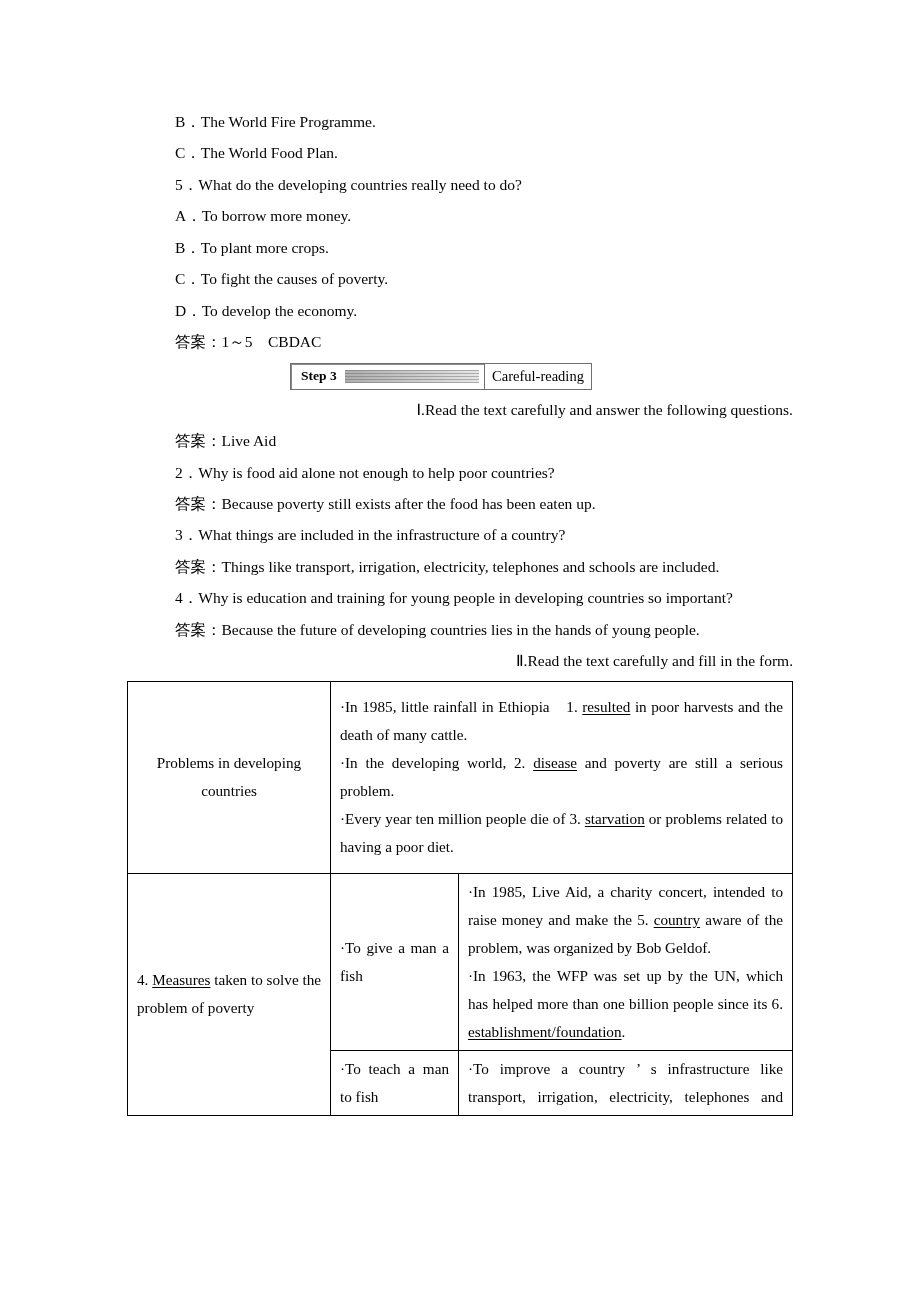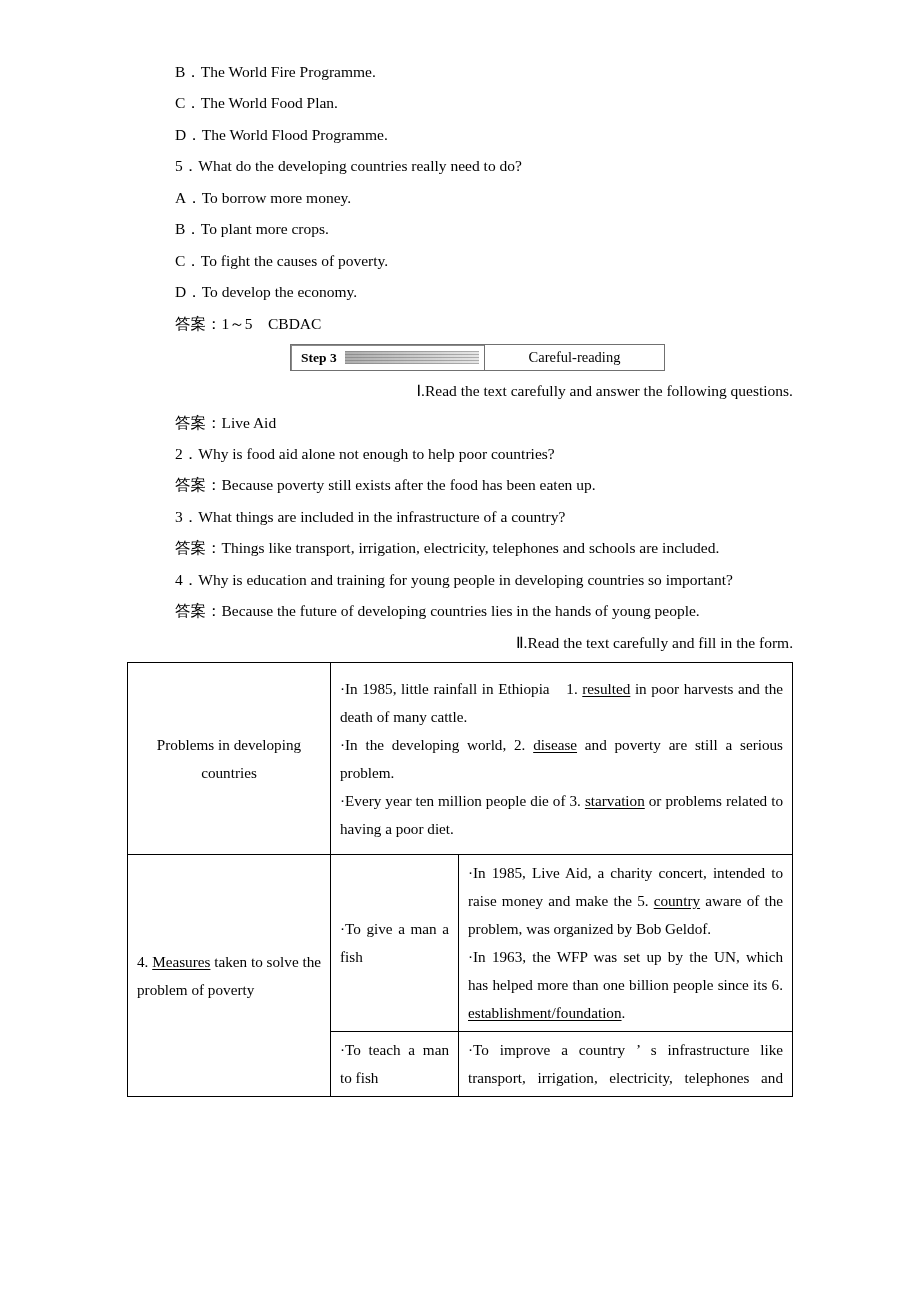--- a/index.html
+++ b/index.html
@@ -3,27 +3,27 @@
 <meta charset="utf-8">
 <style>
   * { box-sizing: border-box; }
   html, body { margin: 0; padding: 0; }
   body {
     width: 920px; height: 1302px;
     background: #ffffff; color: #000;
     font-family: "Liberation Serif", serif;
     overflow: hidden; position: relative;
   }
-  .text-block { margin: 56px 127px 0 175px; font-size: 15.5px; }
+  .text-block { margin: 106px 127px 0 175px; font-size: 15.5px; }
   .ln { margin: 0; line-height: 31.45px; white-space: nowrap; }
   .b { font-weight: normal; text-align: right; }
 
   
   .step-banner {
-    display: flex; width: 375px; height: 27px;
+    display: flex; width: 302px; height: 27px;
     margin: 5px 0 4px 115px;
     border: 1px solid #707070; background: #fff;
   }
   .step-left {
     flex: 0 0 194px; display: flex; align-items: center;
     padding: 3px 5px 3px 10px; border-right: 1px solid #707070;
     box-shadow: inset 1px 1px 0 #8a8a8a;
   }
   .step-label { font-size: 13.5px; font-weight: bold; margin-right: 8px; white-space: nowrap; }
   .step-deco {
@@ -54,21 +54,20 @@
   td.justify-last .para { text-align-last: justify; }
   .u { text-decoration: underline; text-underline-offset: 2px; }
 </style>
 </head>
 <body>
 
 <div class="text-block">
 
   <p class="ln">B．The World Fire Programme.</p>
   <p class="ln">C．The World Food Plan.</p>
-  <p class="ln">D．The World Flood Programme.</p>
 
   <p class="ln">5．What do the developing countries really need to do?</p>
   <p class="ln">A．To borrow more money.</p>
   <p class="ln">B．To plant more crops.</p>
   <p class="ln">C．To fight the causes of poverty.</p>
   <p class="ln">D．To develop the economy.</p>
 
   <p class="ln"><span class="b">答案：</span><span>1～5　CBDAC</span></p>
 
   <div class="step-banner">

